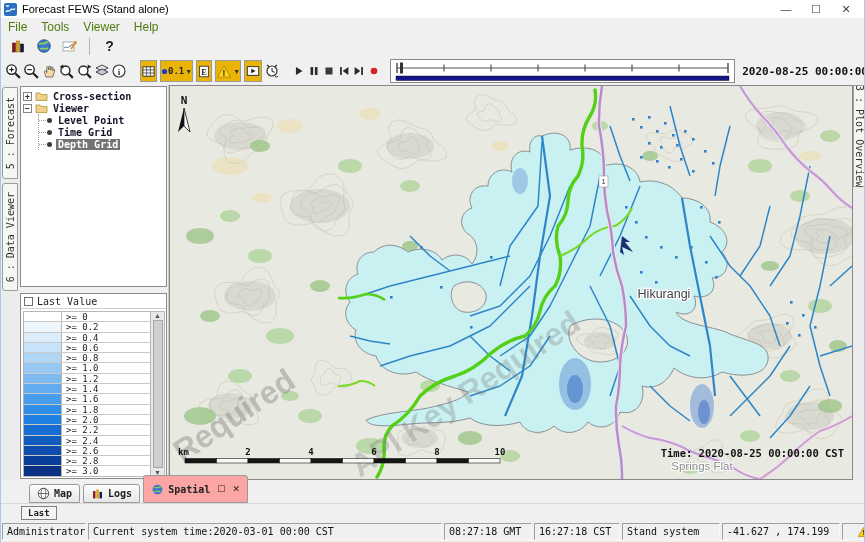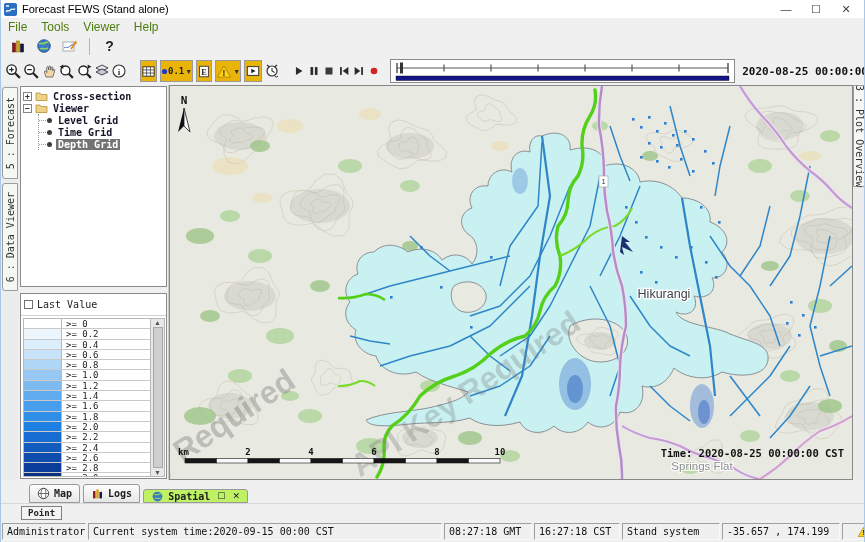--- a/index.html
+++ b/index.html
@@ -39,21 +39,21 @@
 .expander{width:9px;height:9px;border:1px solid #848484;background:#fff;font:700 8px "DejaVu Sans Mono",monospace;line-height:7px;text-align:center;color:#333;flex:none}
 .tchildren{margin-left:15px;border-left:1px dotted #9a9a9a;padding-left:0}
 .tleaf{display:flex;align-items:center;gap:4px;height:12px;position:relative;padding-left:8px}
 .tleaf::before{content:"";position:absolute;left:0;top:6px;width:7px;border-top:1px dotted #9a9a9a}
 .bullet{width:5px;height:5px;border-radius:50%;background:#3c3c3c;flex:none}
 .tlabel{white-space:nowrap;padding:0 2px}
 .tlabel.selected{background:#737373;color:#fff}
 .splitter{height:6px}
 
 .legend-panel{flex:1;background:#fff;border:1px solid #8a8a8a;margin:0 1px 1px 1px;display:flex;flex-direction:column;overflow:hidden}
-.legend-header{height:22px;display:flex;align-items:center;gap:4px;padding:7px 3px;border-bottom:1px solid #d0d0d0;flex:none}
+.legend-header{height:15px;display:flex;align-items:center;gap:4px;padding:7px 3px;border-bottom:1px solid #d0d0d0;flex:none}
 .cb{width:9px;height:9px;border:1px solid #707070;background:#fff;flex:none}
 .legend-title{font:10px "DejaVu Sans Mono",monospace;color:#222;white-space:nowrap}
 .legend-body{flex:1;display:flex;overflow:hidden;padding:2px 1px 1px 2px}
 .legend-rows{flex:1;border:1px solid #b8b8b8;overflow:hidden}
 .leg-row{display:flex;height:10.3px;border-bottom:1px solid #c9c9c9}
 .leg-sw{width:38px;border-right:1px solid #b8b8b8;flex:none}
 .leg-lb{font:9px "DejaVu Sans Mono",monospace;color:#222;padding-left:4px;line-height:10px;white-space:nowrap}
 .legend-scroll{width:14px;flex:none;background:#e8e8e8;border:1px solid #b8b8b8;border-left:none;display:flex;flex-direction:column;align-items:center;justify-content:space-between;font-size:7px;color:#555}
 .scroll-thumb{width:10px;flex:1;margin:1px 0;background:#cfcfcf;border:1px solid #a8a8a8}
 
@@ -62,21 +62,21 @@
 .t-town{font:12.5px "Liberation Sans",sans-serif;fill:#3f4147;paint-order:stroke;stroke:#ffffff;stroke-width:2.5px}
 .t-loc{font:11.5px "Liberation Sans",sans-serif;fill:#8b8b90;paint-order:stroke;stroke:#fff;stroke-width:2px}
 .t-time{font:700 10.5px "DejaVu Sans Mono",monospace;fill:#111}
 .t-scale{font:700 9px "DejaVu Sans Mono",monospace;fill:#111}
 .t-wm{font:700 32px "Liberation Sans",sans-serif;fill:#787878;opacity:.38}
 .t-n{font:700 11px "DejaVu Sans Mono",monospace;fill:#111}
 .t-shield{font:700 6.5px "Liberation Sans",sans-serif;fill:#666}
 
 .bottombar{position:absolute;top:480px;left:8px;width:865px;height:23px;background:#f0f0f0;display:flex;align-items:flex-end;padding-left:20px;gap:3px}
 .btab{height:19px;border:1px solid #9a9a9a;border-radius:3px 3px 0 0;background:linear-gradient(#fdfdfd,#e6e6e6);display:flex;align-items:center;gap:4px;padding:0 7px;font:700 10px "DejaVu Sans Mono",monospace;color:#222}
-.btab.active{background:#bef264;height:14px}
+.btab.active{background:#fca5a5;height:28px}
 .tab-win{font:700 9px "DejaVu Sans",sans-serif;color:#222;margin-left:3px}
 .logsrow{position:absolute;top:503px;left:0;width:865px;height:18px;background:#f0f0f0;border-top:1px solid #d8d8d8;display:flex;align-items:center;padding-left:20px}
 .logs-btn{height:14px;border:1px solid #808080;background:#f4f4f4;font:700 9px "DejaVu Sans Mono",monospace;color:#222;padding:0 6px;display:flex;align-items:center}
 
 .statusbar{position:absolute;top:521px;left:0;width:865px;height:21px;background:#f0f0f0;display:flex;align-items:center;gap:2px;padding:0 1px}
 .scell{height:17px;border:1px solid;border-color:#a0a0a0 #f8f8f8 #f8f8f8 #a0a0a0;font:10px "DejaVu Sans Mono",monospace;color:#111;display:flex;align-items:center;padding:0 4px;white-space:nowrap;overflow:hidden;flex:none}
 </style>
 </head>
 <body>
 
@@ -292,21 +292,21 @@
       <div class="tnode">
         <span class="expander">−</span>
         <svg width="13" height="10" viewBox="0 0 13 10">
             <path d="M1,2 h4 l1,1.5 h6 v6 h-11 Z" fill="#efd187" stroke="#a8862a" stroke-width=".7"></path>
           </svg>
         <span class="tlabel">Viewer</span>
       </div>
       <div class="tchildren">
         <div class="tleaf">
             <span class="bullet"></span>
-            <span class="tlabel">Level Grid</span>
+            <span class="tlabel">Level Point</span>
           </div>
         <div class="tleaf">
             <span class="bullet"></span>
             <span class="tlabel">Time Grid</span>
           </div>
         <div class="tleaf">
             <span class="bullet"></span>
             <span class="tlabel selected">Depth Grid</span>
           </div>
       </div>
@@ -664,30 +664,30 @@
         <path d="M3.5,6 C5.5,4.5 7,7 9,5.5 C11,4 12,5.5 12.8,4.8" stroke="#8fd05a" stroke-width="1.5" fill="none"></path>
         <path d="M4,10.5 C6,9.3 9,11.5 12,9.8" stroke="#8fd05a" stroke-width="1.4" fill="none"></path>
       </svg>
     <span>Spatial</span>
     <span class="tab-win">☐</span>
     <span class="tab-win">✕</span>
   </div>
 </div>
 
 <div class="logsrow">
-  <div class="logs-btn">Point</div>
+  <div class="logs-btn">Last</div>
 </div>
 
 <div class="statusbar">
   <div class="scell" style="width:84px">Administrator</div>
-  <div class="scell" style="width:354px">Current system time:2020-09-15 00:00 CST</div>
+  <div class="scell" style="width:354px">Current system time:2020-03-01 00:00 CST</div>
   <div class="scell" style="width:88px">08:27:18 GMT</div>
   <div class="scell" style="width:86px">16:27:18 CST</div>
   <div class="scell" style="width:98px">Stand system</div>
-  <div class="scell" style="width:118px">-35.657 , 174.199</div>
+  <div class="scell" style="width:118px">-41.627 , 174.199</div>
   <div class="scell" style="width:42px;justify-content:center">
     <svg width="13" height="12" viewBox="0 0 16 16">
         <path d="M8,2 L15,14 H1 Z" fill="#ffd21a" stroke="#a88200" stroke-width=".9"></path>
         <text x="8" y="12.5" text-anchor="middle" font-size="9" font-weight="bold" fill="#222">!</text>
       </svg>
   </div>
 
 </div>
 
 </body></html>

